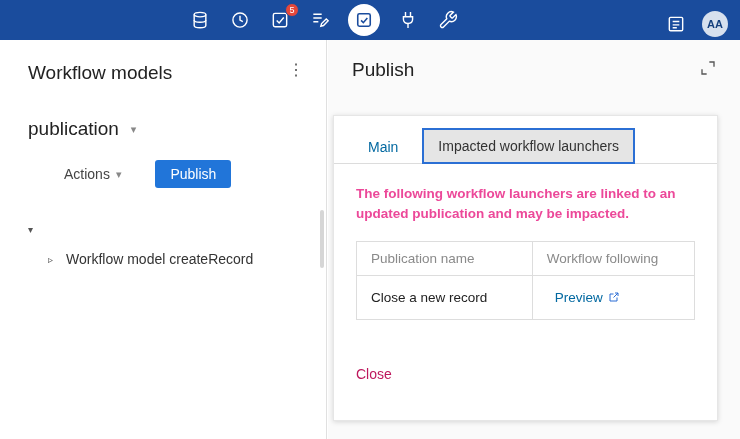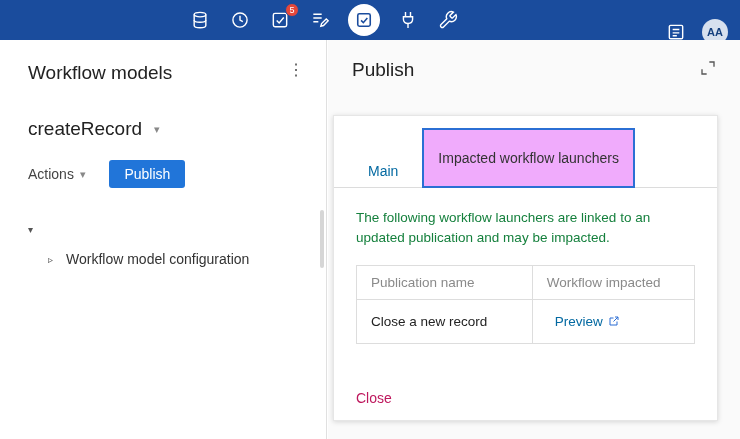--- a/index.html
+++ b/index.html
@@ -26,21 +26,21 @@
   .tb-icon.selected-circle {
     width:32px; height:32px; background:#fff; border-radius:50%;
   }
   .badge {
     position:absolute; top:-5px; right:-7px; min-width:14px; height:14px;
     background:#e5473a; border-radius:8px; color:#fff; font-size:9px;
     display:flex; align-items:center; justify-content:center; padding:0 3px;
     border:1px solid #1a4c9d;
   }
   .topbar-right {
-    position:absolute; right:12px; top:12px; height:40px;
+    position:absolute; right:12px; top:4px; height:40px;
     display:flex; align-items:center; gap:14px;
   }
   .avatar {
     width:26px; height:26px; border-radius:50%; background:#d7e0ee;
     color:#16407e; font-size:11px; font-weight:bold;
     display:flex; align-items:center; justify-content:center; cursor:pointer;
   }
   
   .left-panel {
     position:absolute; top:40px; left:0; width:327px; bottom:0;
@@ -51,21 +51,21 @@
     padding:22px 22px 0 28px;
   }
   .lp-title { font-size:19px; color:#222; font-weight:400; }
   .kebab { color:#555; font-size:16px; cursor:pointer; background:none; border:none; line-height:1; }
   .model-row {
     display:flex; align-items:center; gap:12px; padding:34px 0 0 28px;
   }
   .model-name { font-size:19px; color:#222; }
   .caret { color:#888; font-size:11px; }
   .actions-row {
-    display:flex; align-items:center; gap:24px; padding:20px 0 0 28px;
+    display:flex; align-items:center; gap:34px; padding:20px 0 0 28px;margin-left:36px;
   }
   .actions-btn {
     background:none; border:none; font-size:14px; color:#444; cursor:pointer;
     display:flex; align-items:center; gap:6px; font-family:inherit;
   }
   .publish-btn {
     background:#2175d9; color:#fff; border:none; border-radius:3px;
     font-size:14px; padding:6px 15px; cursor:pointer; font-family:inherit;
   }
   .tree { margin-top:26px; }
@@ -101,26 +101,27 @@
   }
   .tabs {
     display:flex; align-items:flex-end; gap:12px;
     border-bottom:1px solid #dcdcdc; padding:12px 20px 0 22px;
   }
   .tab {
     background:none; border:none; font-family:inherit; cursor:pointer;
     padding:8px 12px; font-size:14px; color:#0369a1;
   }
   .tab.selected {
-    border:2px solid #2b6fd4; color:#333; margin-bottom:-1px; background:#f0abfc;
-    padding:20px 14px;
+    border:2px solid #2b6fd4; color:#333; margin-bottom:-1px; background:#e5e5e5;
+    padding:8px 14px;
   }
   .description {
-    margin:20px 22px 0 22px; font-size:13.5px; line-height:1.5; color:#15803d;
+    margin:20px 22px 0 22px; font-size:13.5px; line-height:1.5; color:#ec4899;
     max-width:352px;
+    font-weight:bold;
   }
   table.launchers {
     border-collapse:collapse; margin:16px 22px 0 22px;
     width:calc(100% - 44px); background:#fff;
   }
   table.launchers th, table.launchers td {
     border:1px solid #ddd; text-align:left; font-weight:400;margin-top:8px;
   }
   table.launchers th {
     color:#8a8a8a; font-size:13.5px; padding:9px 14px;
@@ -207,39 +208,39 @@
   </div>
 </header>
 
 <aside class="left-panel">
   <div class="lp-title-row">
     <h1 class="lp-title">Workflow models</h1>
     <button class="kebab">⋮</button>
   </div>
 
   <div class="model-row">
-    <span class="model-name">createRecord</span>
+    <span class="model-name">publication</span>
     <span class="caret">▾</span>
   </div>
 
   <div class="actions-row">
     <button class="actions-btn">
       <span>Actions</span>
       <span class="caret">▾</span>
     </button>
     <button class="publish-btn">Publish</button>
   </div>
 
   <nav class="tree">
     <div class="tree-row tree-root">
       <span class="tcaret">▾</span>
     </div>
     <div class="tree-row tree-child">
       <span class="tcaret">▹</span>
-      <span>Workflow model configuration</span>
+      <span>Workflow model createRecord</span>
     </div>
   </nav>
 
   <div class="scroll-nub"></div>
 </aside>
 
 <main class="right-panel">
   <div class="rp-header">
     <h2 class="rp-title">Publish</h2>
     <button class="expand-btn">
@@ -259,21 +260,21 @@
     <p class="description">The following workflow launchers are linked to an updated publication and may be impacted.</p>
 
     <table class="launchers">
       <colgroup>
           <col class="c1">
           <col class="c2">
         </colgroup>
       <thead>
         <tr>
           <th>Publication name</th>
-          <th>Workflow impacted</th>
+          <th>Workflow following</th>
         </tr>
       </thead>
       <tbody>
         <tr>
           <td>Close a new record</td>
           <td>
             <a class="preview-link">
               <span>Preview</span>
               <svg width="12" height="12" viewBox="0 0 24 24" fill="none" stroke="#2b6cd4" stroke-width="2">
                 <path d="M14 4h6v6"></path>

